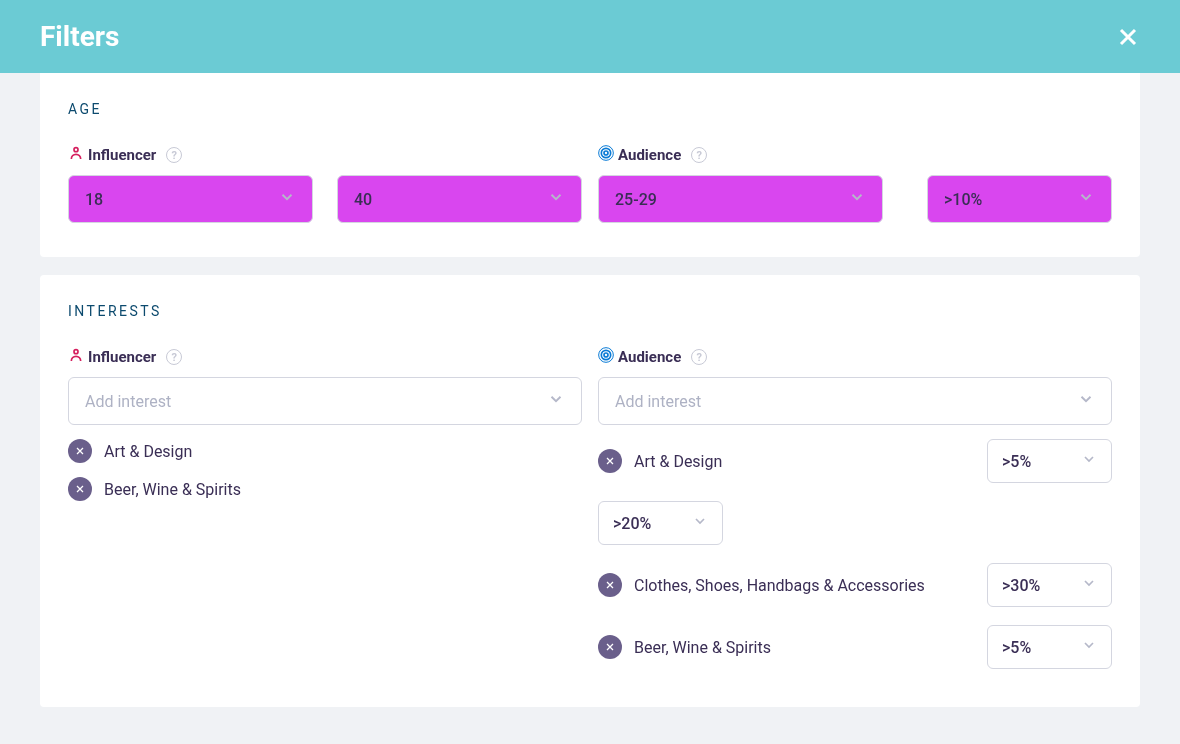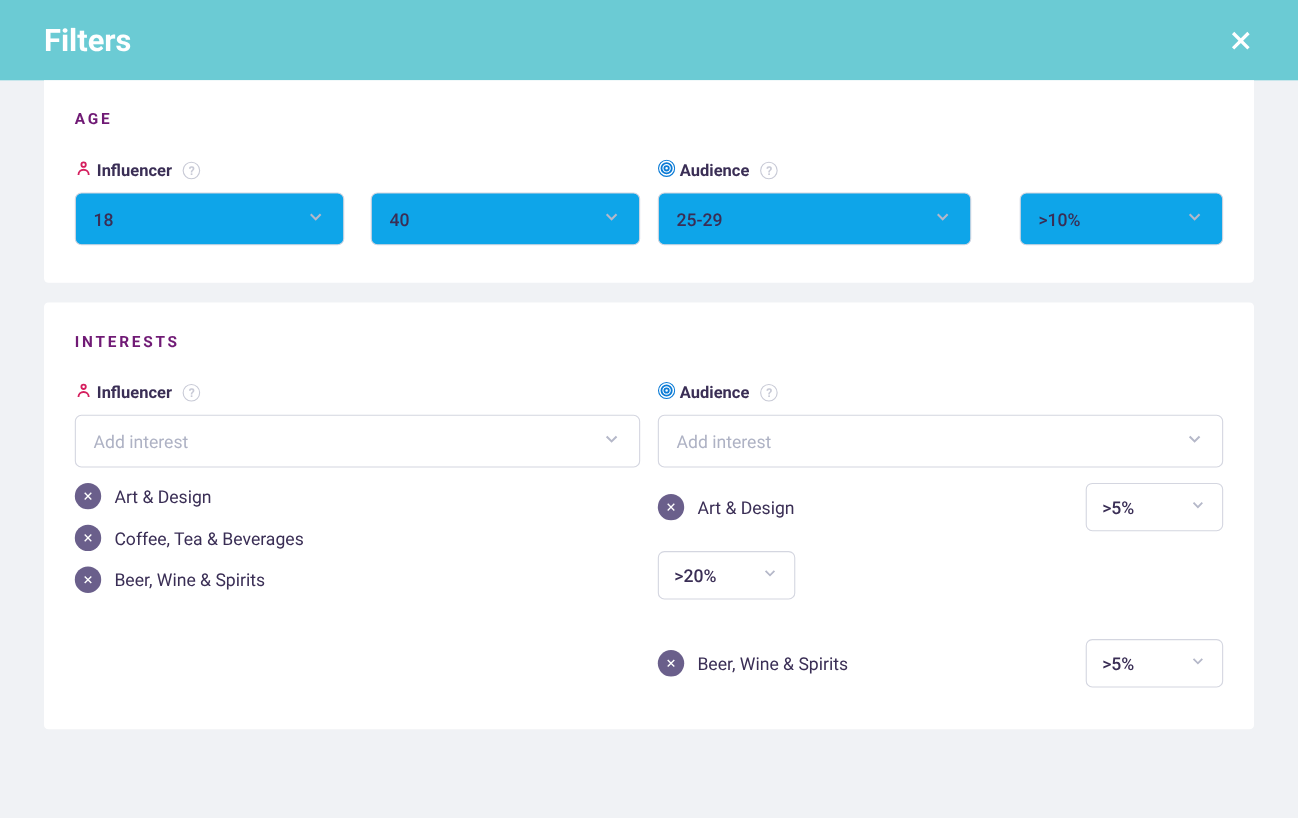--- a/index.html
+++ b/index.html
@@ -34,24 +34,24 @@
 
   .panel {
     background: #fff;
     border-radius: 4px;
     padding: 28px 28px 34px 28px;
     margin-bottom: 18px;
   }
   .panel:first-of-type { border-top-left-radius: 0; border-top-right-radius: 0; }
 
   .panel-heading {
-    color: #701a75;
+    color: #0c4a6e;
     font-size: 14px;
     letter-spacing: 2.5px;
-    font-weight: 700;
+    font-weight: 400;
     margin-bottom: 28px;
   }
 
   .cols { display: flex; gap: 16px; }
   .col { flex: 1; }
 
   .label-row {
     display: flex;
     align-items: center;
     gap: 4px;
@@ -74,21 +74,21 @@
   .select {
     flex: 1;
     border: 1px solid #d4d6e0;
     border-radius: 6px;
     height: 48px;
     display: flex;
     align-items: center;
     justify-content: space-between;
     padding: 0 16px;
     cursor: pointer;
-    background: #0ea5e9;
+    background: #d946ef;
   }
   .select-value { color: #3a2e55; font-size: 16px; font-weight: 500; }
   .select-placeholder { color: #aeb2c4; font-size: 16px; }
   .chevron { color: #b5b8c9; }
 
   .select-narrow { flex: 0 0 185px; margin-left: 20px; }
 
   .input-wrap {
     border: 1px solid #d4d6e0;
     border-radius: 6px;
@@ -247,30 +247,20 @@
                 <span class="tag-text">Art &amp; Design</span>
               </div>
             </div>
             <div class="tag-row">
               <div class="tag-left">
                 <span class="remove-btn">
                   <svg viewBox="0 0 24 24" width="12" height="12" fill="none">
                     <path d="M6 6 L18 18 M18 6 L6 18"></path>
                   </svg>
                 </span>
-                <span class="tag-text">Coffee, Tea &amp; Beverages</span>
-              </div>
-            </div>
-            <div class="tag-row">
-              <div class="tag-left">
-                <span class="remove-btn">
-                  <svg viewBox="0 0 24 24" width="12" height="12" fill="none">
-                    <path d="M6 6 L18 18 M18 6 L6 18"></path>
-                  </svg>
-                </span>
                 <span class="tag-text">Beer, Wine &amp; Spirits</span>
               </div>
             </div>
           </div>
       </div>
 
       <div class="col">
         <div class="label-row">
           <span class="audience-icon">
             <svg width="16" height="16" viewBox="0 0 24 24" fill="none" stroke="currentColor" stroke-width="2.5">
@@ -309,20 +299,34 @@
             </div>
             <div class="tag-row">
               <div class="tag-pct">
                 <span class="select-value">&gt;20%</span>
                 <span class="chevron"><svg width="16" height="16" viewBox="0 0 24 24" fill="none" stroke="currentColor" stroke-width="2.5">
                     <path d="M6 9l6 6 6-6"></path>
                   </svg></span>
               </div>
             </div>
             <div class="tag-row">
+              <div class="tag-left">
+                <span class="remove-btn">
+                  <svg viewBox="0 0 24 24" width="12" height="12" fill="none">
+                    <path d="M6 6 L18 18 M18 6 L6 18"></path>
+                  </svg>
+                </span>
+                <span class="tag-text">Clothes, Shoes, Handbags &amp; Accessories</span>
+              </div>
+              <div class="tag-pct">
+                <span class="select-value">&gt;30%</span>
+                <span class="chevron"><svg width="16" height="16" viewBox="0 0 24 24" fill="none" stroke="currentColor" stroke-width="2.5">
+                    <path d="M6 9l6 6 6-6"></path>
+                  </svg></span>
+              </div>
             </div>
             <div class="tag-row">
               <div class="tag-left">
                 <span class="remove-btn">
                   <svg viewBox="0 0 24 24" width="12" height="12" fill="none">
                     <path d="M6 6 L18 18 M18 6 L6 18"></path>
                   </svg>
                 </span>
                 <span class="tag-text">Beer, Wine &amp; Spirits</span>
               </div>

